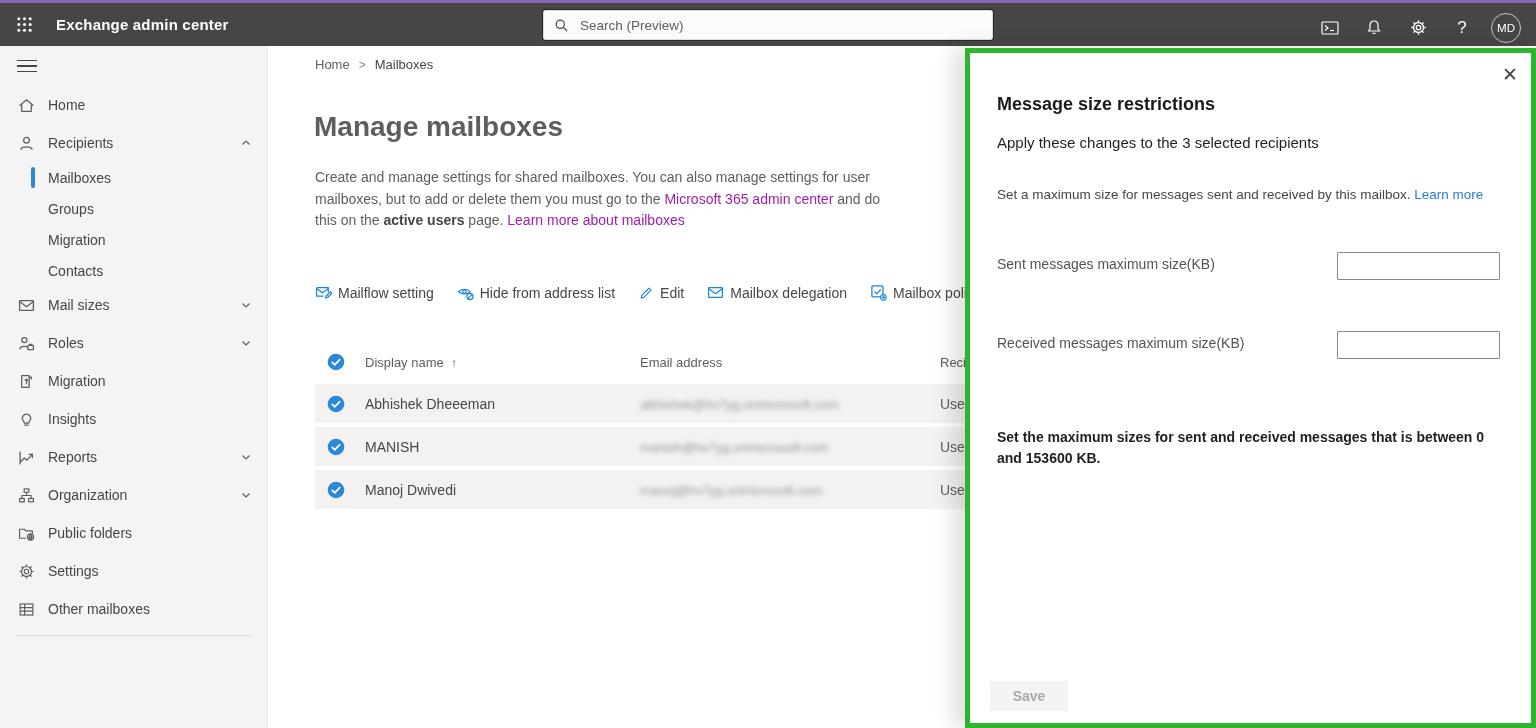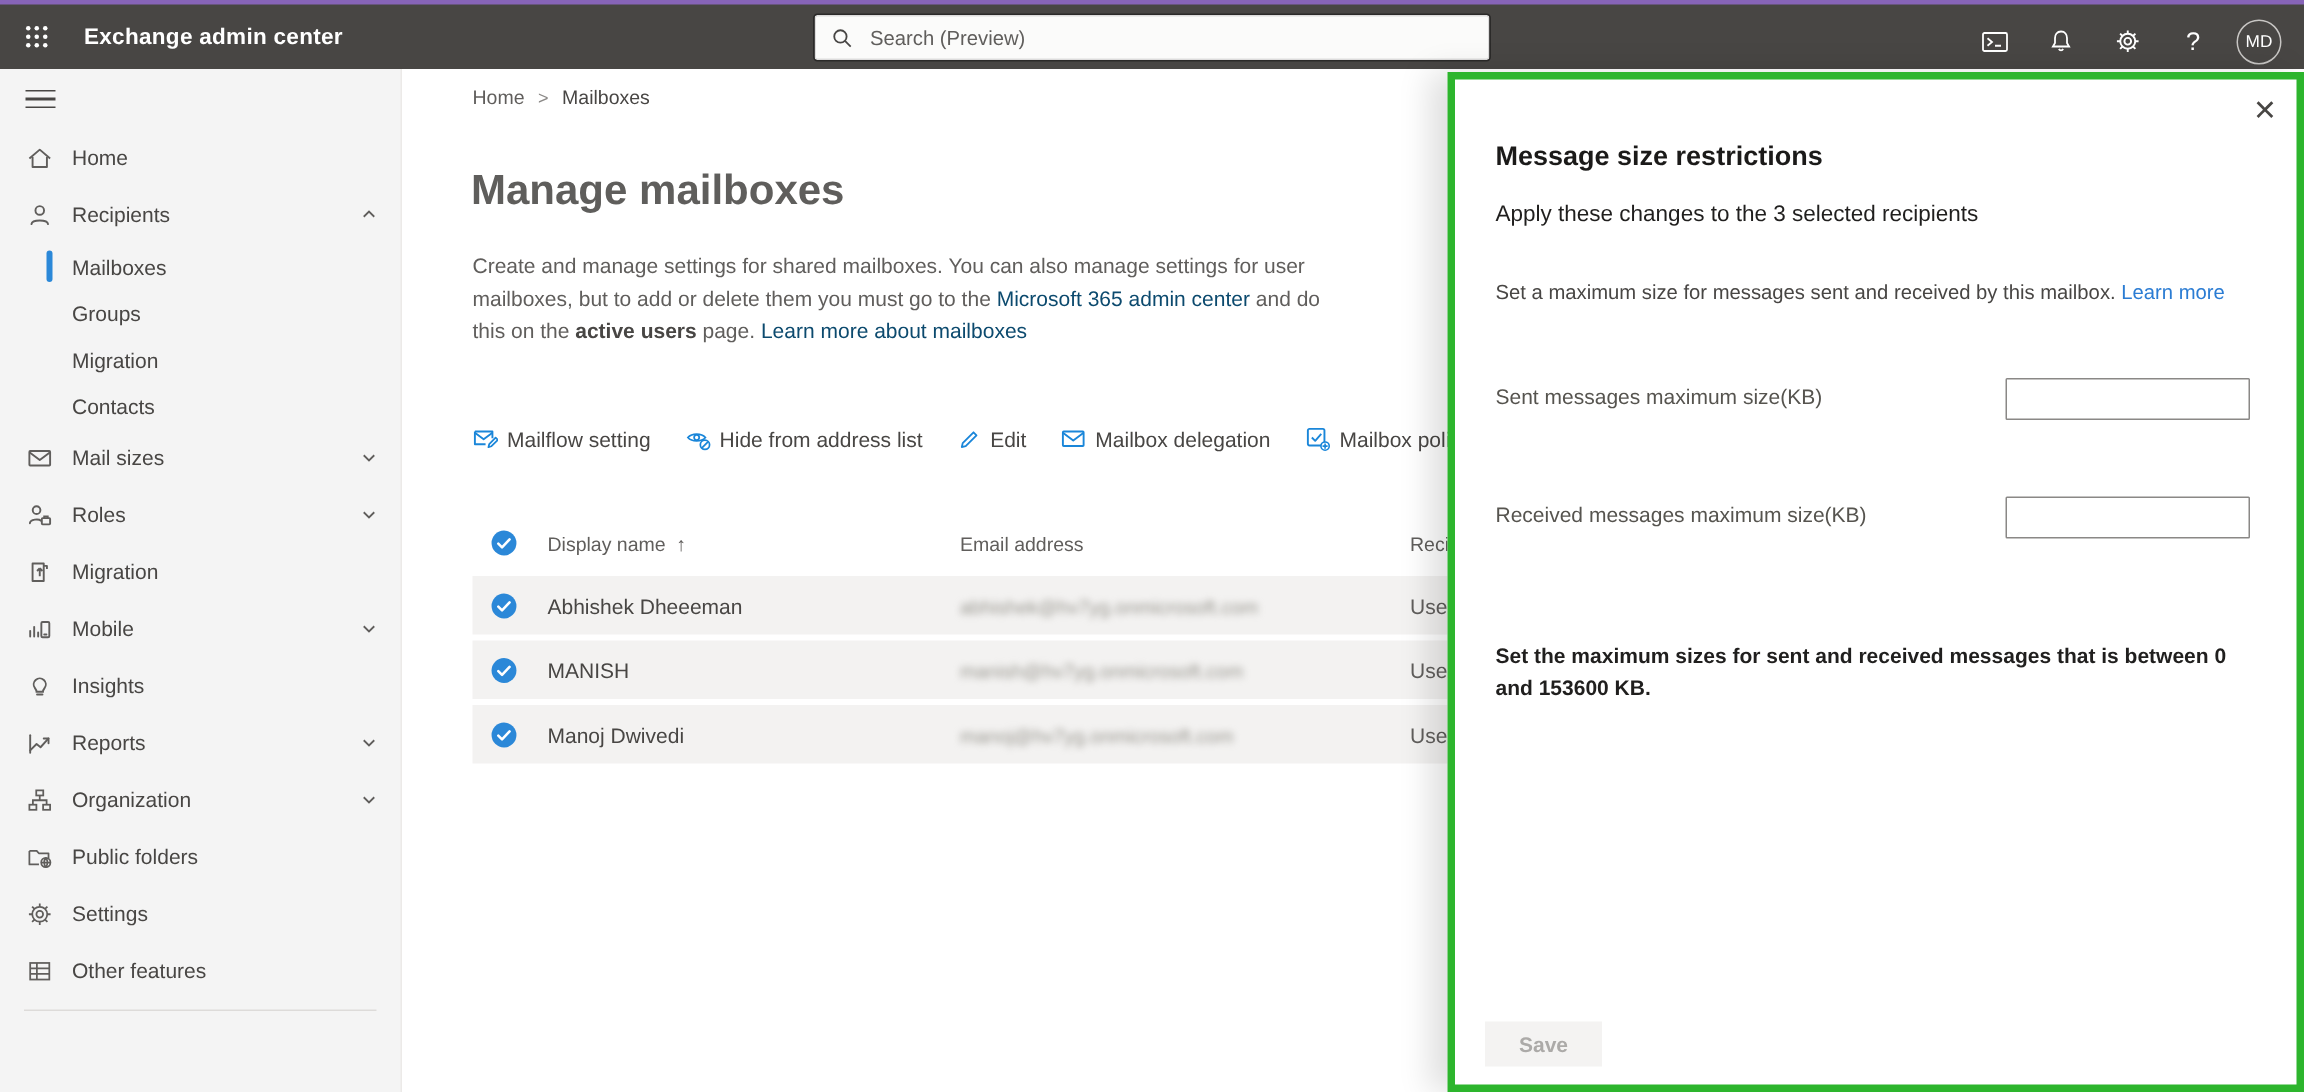--- a/index.html
+++ b/index.html
@@ -53,21 +53,21 @@
   .chevron { position:absolute; right:15px; top:50%; margin-top:-6px; }
   .nav-divider { height:1px; background:#dddbd9; margin:7px 16px 6px 16px; }
   
   .main { position:absolute; left:268px; top:46px; right:0; bottom:0; background:#fff; }
   .breadcrumb { position:absolute; left:47px; top:11px; font-size:13px; color:#605e5c; display:flex; align-items:center; gap:9px; }
   .breadcrumb .crumb { cursor:pointer; }
   .breadcrumb .crumb-cur { color:#484644; }
   .breadcrumb .sep { color:#8a8886; font-size:12px; }
   .page-title { position:absolute; left:46px; top:64px; font-size:28px; line-height:34px; font-weight:bold; color:#5f5e5c; }
   .desc { position:absolute; left:47px; top:121px; width:572px; font-size:14px; line-height:21.5px; color:#605e5c; }
-  .desc a { color:#0c4a6e; text-decoration:none; cursor:pointer; }
+  .desc a { color:#a21caf; text-decoration:none; cursor:pointer; }
   .desc b { color:#484644; }
   .toolbar { position:absolute; left:47px; top:238px; display:flex; align-items:center; gap:23px; }
   .tool { display:flex; align-items:center; gap:6px; font-size:14px; color:#484644; cursor:pointer; white-space:nowrap; }
   
   .table { position:absolute; left:47px; top:298px; width:1010px; }
   .trow { display:flex; align-items:center; height:39px; margin-bottom:4px; background:#f3f2f1; font-size:14px; color:#484644; cursor:pointer; }
   .thead { background:transparent; height:36px; font-size:13px; color:#605e5c; cursor:default; }
   .c-check { width:50px; padding-left:12px; display:flex; align-items:center; }
   .c-name { width:275px; display:flex; align-items:center; gap:7px; }
   .c-email { width:300px; }
@@ -255,35 +255,20 @@
     <div class="nav-item">
       <span class="nicon">
         <svg width="17" height="17" viewBox="0 0 16 16" fill="none" stroke="#605e5c" stroke-width="1.2" stroke-linejoin="round">
           <path d="M3.5 2.5h7v11h-7z"></path>
             <path d="M8 5.5v5M8 5.5 6.3 7.2M8 5.5l1.7 1.7M10.5 4h2v2"></path>
         </svg>
         </span>
       <span>Migration</span>
     </div>
 
-    <div class="nav-item">
-      <span class="nicon">
-        <svg width="17" height="17" viewBox="0 0 16 16" fill="none" stroke="#605e5c" stroke-width="1.2" stroke-linecap="round">
-          <path d="M2 12.5V9M4.5 12.5v-6M7 12.5V10"></path>
-          <rect x="9" y="3.5" width="5" height="9.5" rx=".8"></rect>
-            <path d="M10.8 11.3h1.4"></path>
-        </svg>
-        </span>
-      <span>Mobile</span>
-      <span class="chevron">
-        <svg width="12" height="12" viewBox="0 0 12 12" fill="none" stroke="#605e5c" stroke-width="1.2">
-            <polyline points="2.5,4.5 6,8 9.5,4.5"></polyline>
-          </svg>
-      </span>
-    </div>
 
     <div class="nav-item">
       <span class="nicon">
         <svg width="17" height="17" viewBox="0 0 16 16" fill="none" stroke="#605e5c" stroke-width="1.2" stroke-linecap="round">
           <path d="M5 9.2a3.8 3.8 0 1 1 6 0c-.7.9-1 1.4-1 2.3H6c0-.9-.3-1.4-1-2.3z"></path>
           <path d="M6.3 13.2h3.4"></path>
         </svg>
         </span>
       <span>Insights</span>
     </div>
@@ -344,21 +329,21 @@
       <span>Settings</span>
     </div>
 
     <div class="nav-item">
       <span class="nicon">
         <svg width="17" height="17" viewBox="0 0 16 16" fill="none" stroke="#605e5c" stroke-width="1.1">
           <rect x="2" y="2.8" width="12" height="10.4"></rect>
             <path d="M2 6.2h12M2 9.6h12M6.2 2.8v10.4"></path>
         </svg>
         </span>
-      <span>Other features</span>
+      <span>Other mailboxes</span>
     </div>
 
     <div class="nav-divider"></div>
 
   </div>
 </div>
 
 <div class="main">
   <div class="breadcrumb">
     <span class="crumb">Home</span>

